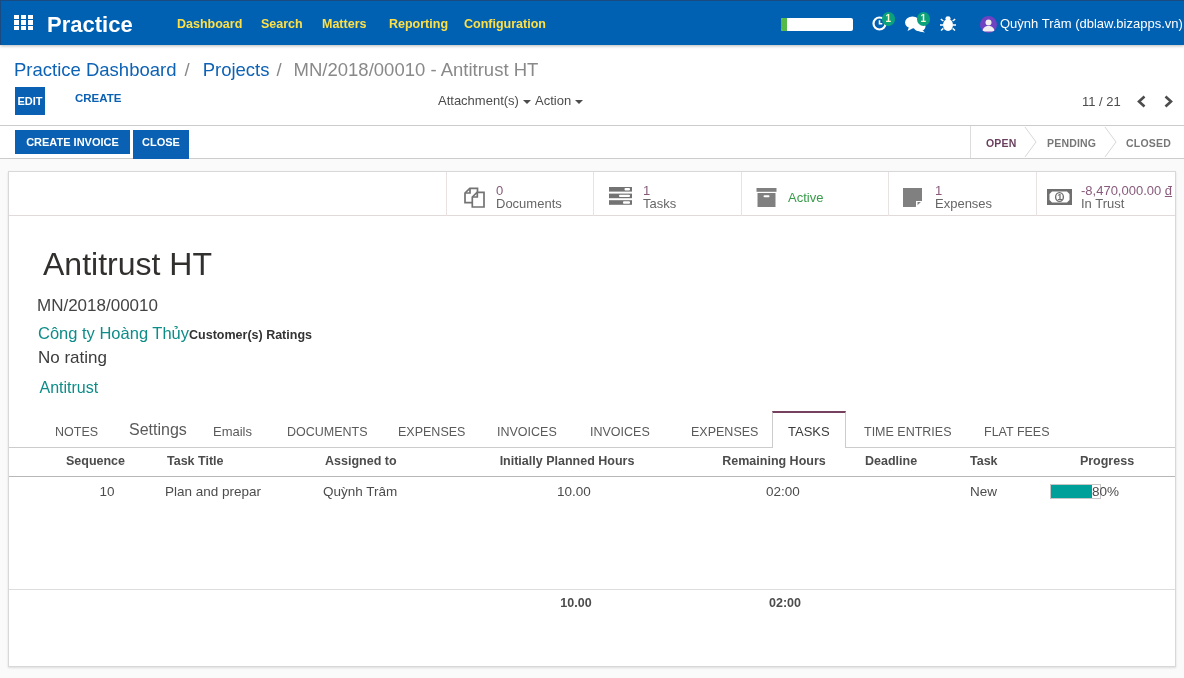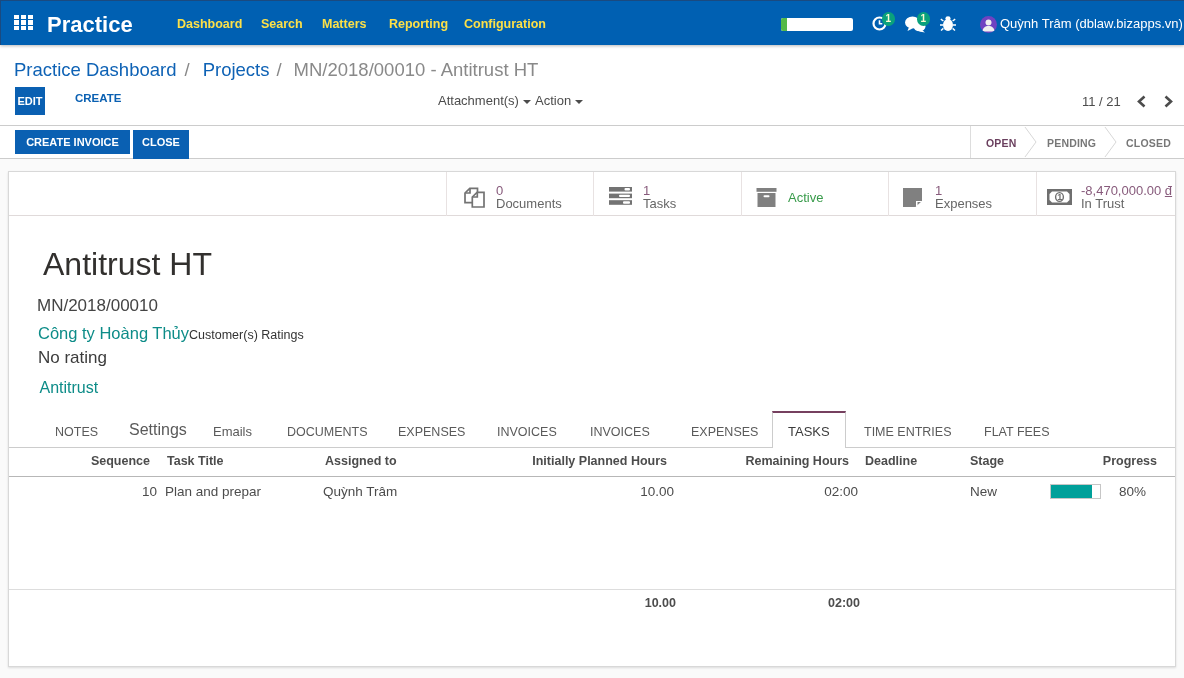--- a/index.html
+++ b/index.html
@@ -40,21 +40,21 @@
 .slab{position:absolute;font-size:13px;color:#666;line-height:13px}
 #title{position:absolute;left:34px;top:74px;white-space:nowrap;font-size:32px;color:#32302e;letter-spacing:0}
 .teal{color:#0d8c88}
 
 #tabs{position:absolute;left:0;top:239px;width:1166px;height:37px;border-bottom:1px solid #ccc;font-size:13px;color:#5a5a5a}
 .tab{position:absolute;bottom:8px;font-size:12.5px}
 #tasktab{position:absolute;left:763px;top:0;width:74px;height:37px;background:#fff;border:1px solid #ccc;border-bottom:none;border-top:2px solid #76405f}
 
 .th{position:absolute;font-size:12.5px;font-weight:bold;color:#4c4c4c}
 .td{position:absolute;font-size:13.5px;color:#4c4c4c}
-.r{text-align:right}
+.r{text-align:center}
 #hline{position:absolute;left:0;top:304px;width:1166px;border-top:1px solid #b7b7b7}
 #fline{position:absolute;left:0;top:417px;width:1166px;border-top:1px solid #ddd}
 #pbar{position:absolute;left:1041px;top:312px;width:51px;height:15px;border:1px solid #c6c6c6;background:#fff}
 #pbar i{position:absolute;left:0;top:0;height:13px;width:41px;background:#00a09a}
 </style></head>
 <body>
 <div id="nav">
   <div id="grid">
     <div style="left:0;top:0"></div>
       <div style="left:7px;top:0"></div>
@@ -183,21 +183,21 @@
         <rect x="0" y="0" width="25" height="16" fill="#6f6f6f"></rect>
         <path d="M2.5 5L5 2.5h15L22.5 5v6L20 13.5H5L2.5 11z" fill="#fff"></path>
         <ellipse cx="12.5" cy="8" rx="3.9" ry="4.4" fill="none" stroke="#6f6f6f" stroke-width="1.4"></ellipse>
         <text x="12.7" y="11.2" font-size="9" font-weight="bold" fill="#6f6f6f" text-anchor="middle" font-family="Liberation Sans">1</text>
       </svg>
   <div class="sval" style="left:1072px;top:12px">-8,470,000.00 <span style="text-decoration:underline">đ</span></div>
   <div class="slab" style="left:1072px;top:25px">In Trust</div>
 
   <div id="title">Antitrust HT</div>
   <div class="abs" style="left:28px;top:124px;font-size:17px;color:#444">MN/2018/00010</div>
-  <div class="abs" style="left:29px;top:152px"><span class="teal" style="font-size:16.5px">Công ty Hoàng Thủy</span><span style="font-size:12.5px;font-weight:normal;color:#333">Customer(s) Ratings</span></div>
+  <div class="abs" style="left:29px;top:152px"><span class="teal" style="font-size:16.5px">Công ty Hoàng Thủy</span><span style="font-size:12.5px;font-weight:bold;color:#333">Customer(s) Ratings</span></div>
   <div class="abs" style="left:29px;top:176px;font-size:17px;color:#3c3c3c">No rating</div>
   <div class="abs teal" style="left:30.5px;top:207px;font-size:16px">Antitrust</div>
 
   <div id="tabs">
     <div id="tasktab"></div>
     <div class="tab" style="left:46px">NOTES</div>
     <div class="tab" style="left:120px;font-size:16px">Settings</div>
     <div class="tab" style="left:204px;font-size:13px">Emails</div>
     <div class="tab" style="left:278px">DOCUMENTS</div>
     <div class="tab" style="left:389px">EXPENSES</div>
@@ -208,21 +208,21 @@
     <div class="tab" style="left:855px">TIME ENTRIES</div>
     <div class="tab" style="left:975px">FLAT FEES</div>
   </div>
 
   <div class="th r" style="left:32px;top:282px;width:109px">Sequence</div>
   <div class="th" style="left:158px;top:282px">Task Title</div>
   <div class="th" style="left:316px;top:282px">Assigned to</div>
   <div class="th r" style="left:458px;top:282px;width:200px">Initially Planned Hours</div>
   <div class="th r" style="left:690px;top:282px;width:150px">Remaining Hours</div>
   <div class="th" style="left:856px;top:282px">Deadline</div>
-  <div class="th" style="left:961px;top:282px">Stage</div>
+  <div class="th" style="left:961px;top:282px">Task</div>
   <div class="th r" style="left:1048px;top:282px;width:100px">Progress</div>
   <div id="hline"></div>
 
   <div class="td r" style="left:48px;top:312px;width:100px">10</div>
   <div class="td" style="left:156px;top:312px">Plan and prepar</div>
   <div class="td" style="left:314px;top:312px">Quỳnh Trâm</div>
   <div class="td r" style="left:465px;top:312px;width:200px">10.00</div>
   <div class="td r" style="left:699px;top:312px;width:150px">02:00</div>
   <div class="td" style="left:961px;top:312px">New</div>
   <div id="pbar">

